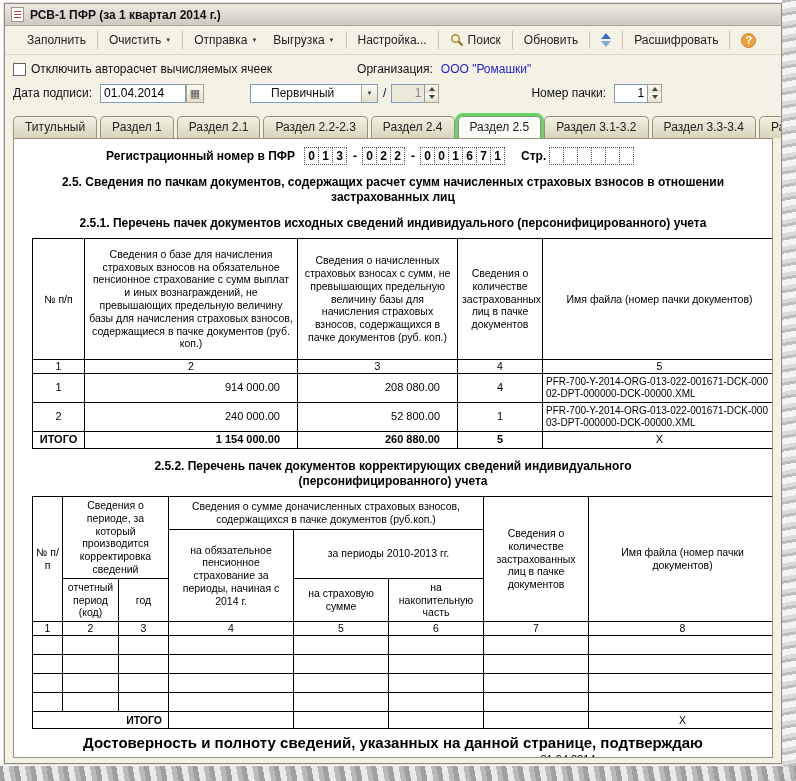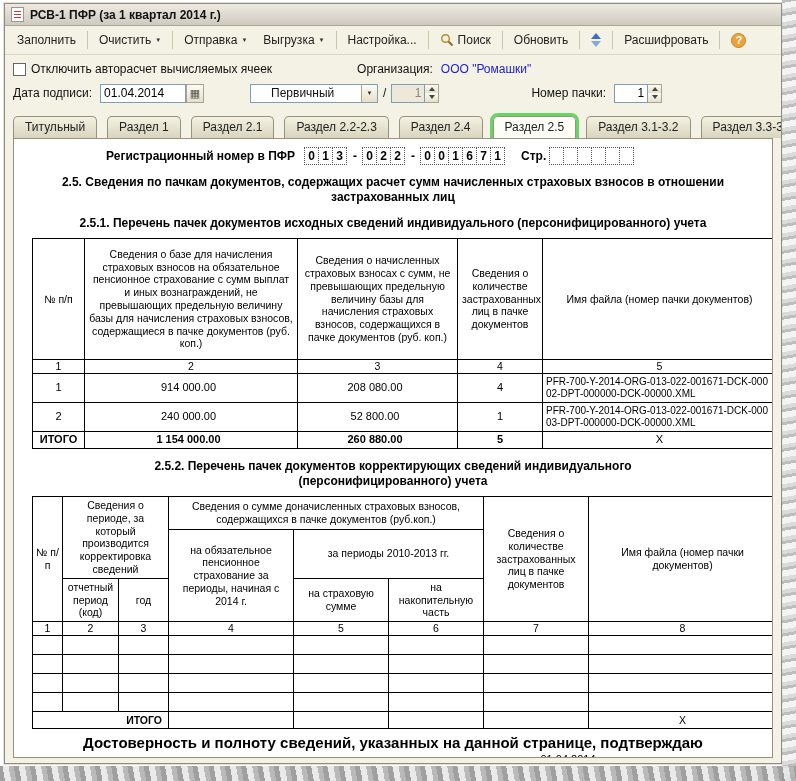--- a/index.html
+++ b/index.html
@@ -28,21 +28,21 @@
     position: relative; flex: 0 0 13px;
   }
   .doc-icon::before {
     content: ""; position: absolute; left: 2px; right: 2px; top: 3px; height: 8px;
     background: repeating-linear-gradient(#c23b2e 0 1px, transparent 1px 3px);
   }
   
   .toolbar {
     height: 29px; flex: 0 0 29px; background: #f3f2e4;
     border-bottom: 1px solid #dad7c2;
-    display: flex; align-items: center; padding: 0 4px; font-size: 12px; color: #222;
+    display: flex; align-items: center; padding: 0 14px; font-size: 12px; color: #222;
   }
   .tb-btn {
     display: flex; align-items: center; gap: 4px; padding: 4px 7px;
     border: 1px solid transparent; border-radius: 2px; cursor: default; white-space: nowrap;
   }
   .tb-sep { width: 1px; height: 18px; background: #c8c5ae; margin: 0 3px; flex: 0 0 1px; }
   .dd-arrow { font-size: 6px; color: #333; line-height: 1; }
   .search-glyph { width: 14px; height: 14px; }
   .sort-glyph { display: flex; flex-direction: column; align-items: center; gap: 2px; }
   .sort-glyph .up {
@@ -86,21 +86,21 @@
   }
   .spin { display: flex; height: 19px; }
   .spin input { width: 34px; text-align: right; border: 1px solid #7f9db9; font-size: 12px; padding: 0 3px; background: #fff; font-family: inherit;}
   .spin.disabled input { background: #ece9da; color: #8a887c; }
   .spin-btns { display: flex; flex-direction: column; width: 14px; border: 1px solid #a8a48e; border-left: none; }
   .spin-btns div { flex: 1; background: linear-gradient(#fdfcf3,#e4e0ca); display: flex; align-items: center; justify-content: center; }
   .spin-btns .tri-up { width: 0; height: 0; border-left: 3px solid transparent; border-right: 3px solid transparent; border-bottom: 4px solid #444; }
   .spin-btns .tri-dn { width: 0; height: 0; border-left: 3px solid transparent; border-right: 3px solid transparent; border-top: 4px solid #444; }
   
   .tabstrip {
-    background: #f3f2e4; display: flex; align-items: flex-end; gap: 10px;
+    background: #f3f2e4; display: flex; align-items: flex-end; gap: 3px;
     padding: 5px 8px 0; height: 29px; flex: 0 0 29px; overflow: hidden; white-space: nowrap;
   }
   .tab {
     padding: 3px 11px 4px; font-size: 12px; color: #222;
     background: linear-gradient(#f4f1e2, #d8d4bd);
     border: 1px solid #97927e; border-bottom: none; border-radius: 5px 5px 0 0; flex: 0 0 auto;
   }
   .tab.active {
     background: #fdfdf8; position: relative; z-index: 3;
     outline: 3px solid #67d467; outline-offset: 0;
@@ -120,21 +120,21 @@
   .str-label { margin-left: 16px; margin-right: 4px; }
   .h-center { text-align: center; font-weight: bold; font-size: 12px; line-height: 1.25; }
   .h25 { margin: 9px auto 0; max-width: 706px; }
   .h251 { margin: 11px auto 7px; max-width: 640px; }
   .h252 { margin: 10px auto 7px; max-width: 540px; }
   
   table { border-collapse: collapse; table-layout: fixed; margin-left: 18px; width: 744px; font-size: 11px; color: #000; }
   td { border: 1px solid #000; text-align: center; vertical-align: middle; padding: 1px 3px; line-height: 1.22; }
   .t1 .hrow td { height: 121px; font-size: 10.5px; padding: 2px 4px; }
   .numrow td { height: 14px; padding: 0; font-size: 10.5px; }
-  .money { text-align: center; padding-right: 8px; }
+  .money { text-align: right; padding-right: 17px; }
   .filecell { text-align: left; font-size: 10px; word-break: break-all; line-height: 1.2; padding: 1px 3px; }
   .t1 .drow td { height: 29px; }
   .trow td { font-weight: bold; height: 17px; }
   .trow .xcell { font-weight: normal; }
   .t2 { margin-top: 2px; }
   .t2 td { font-size: 10.5px; }
   .t2 .hr1 td { height: 33px; padding: 2px 3px; }
   .t2 .hr2 td { height: 36px; padding: 2px 3px; }
   .t2 .hr3 td { height: 42px; padding: 2px 3px; }
   .t2 .erow td { height: 19px; }

